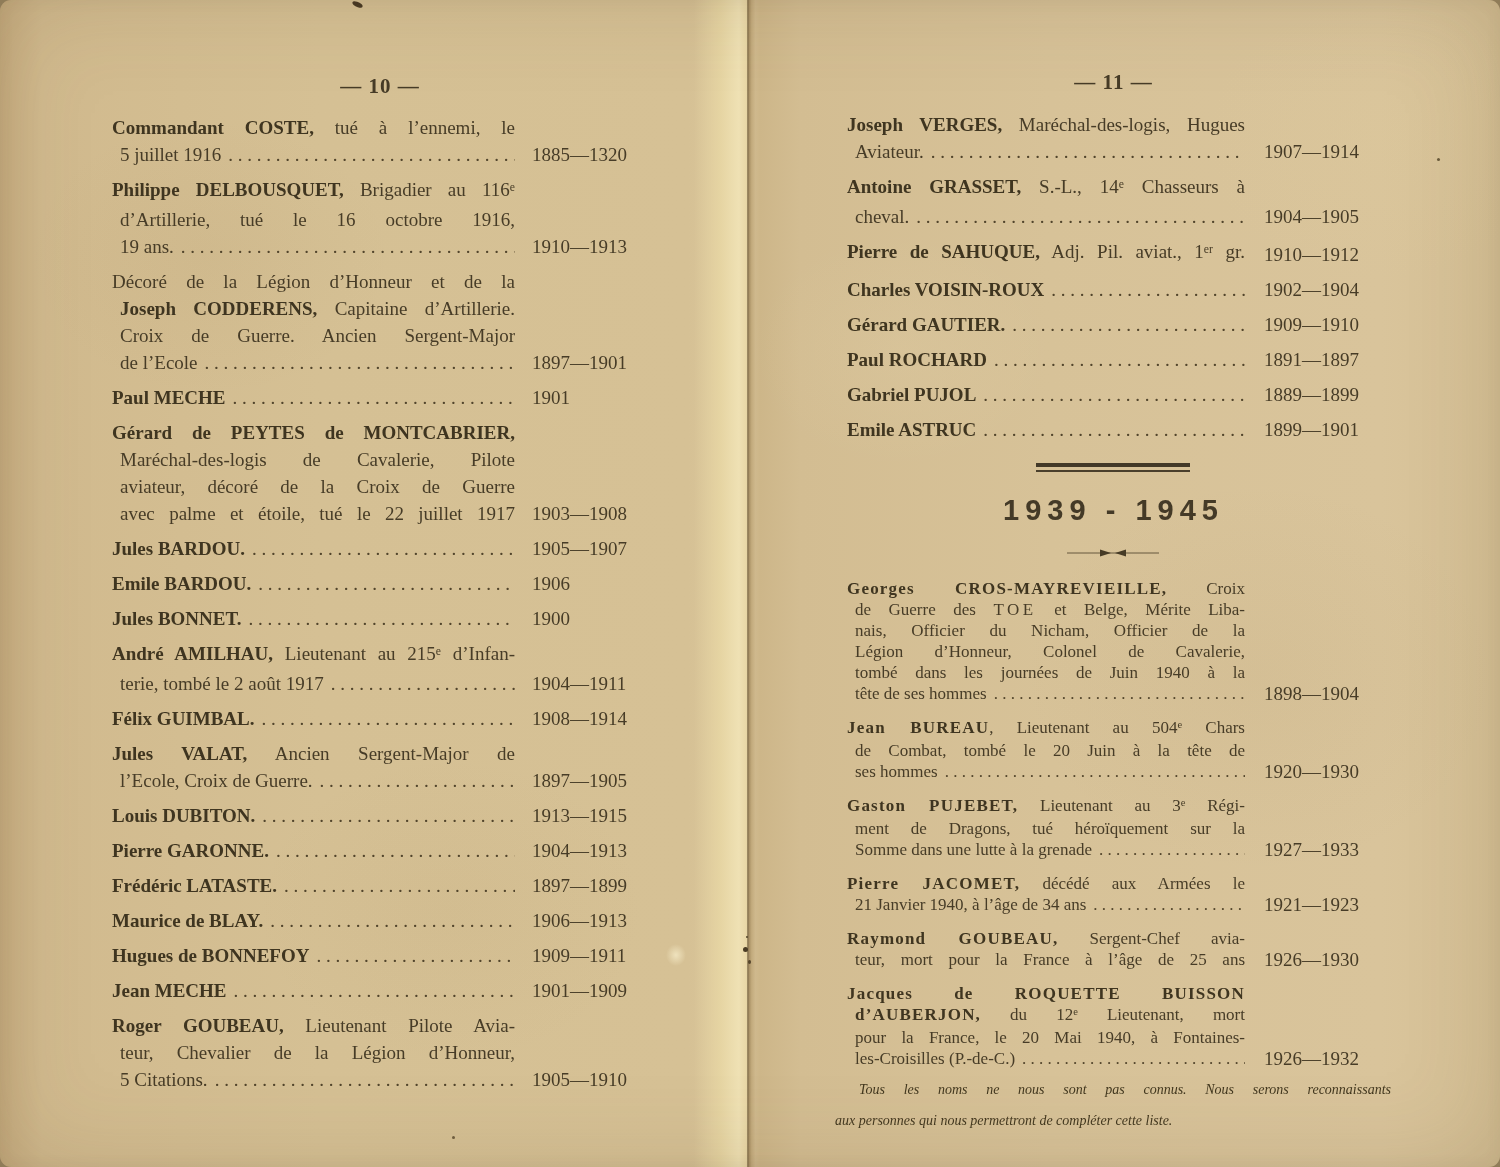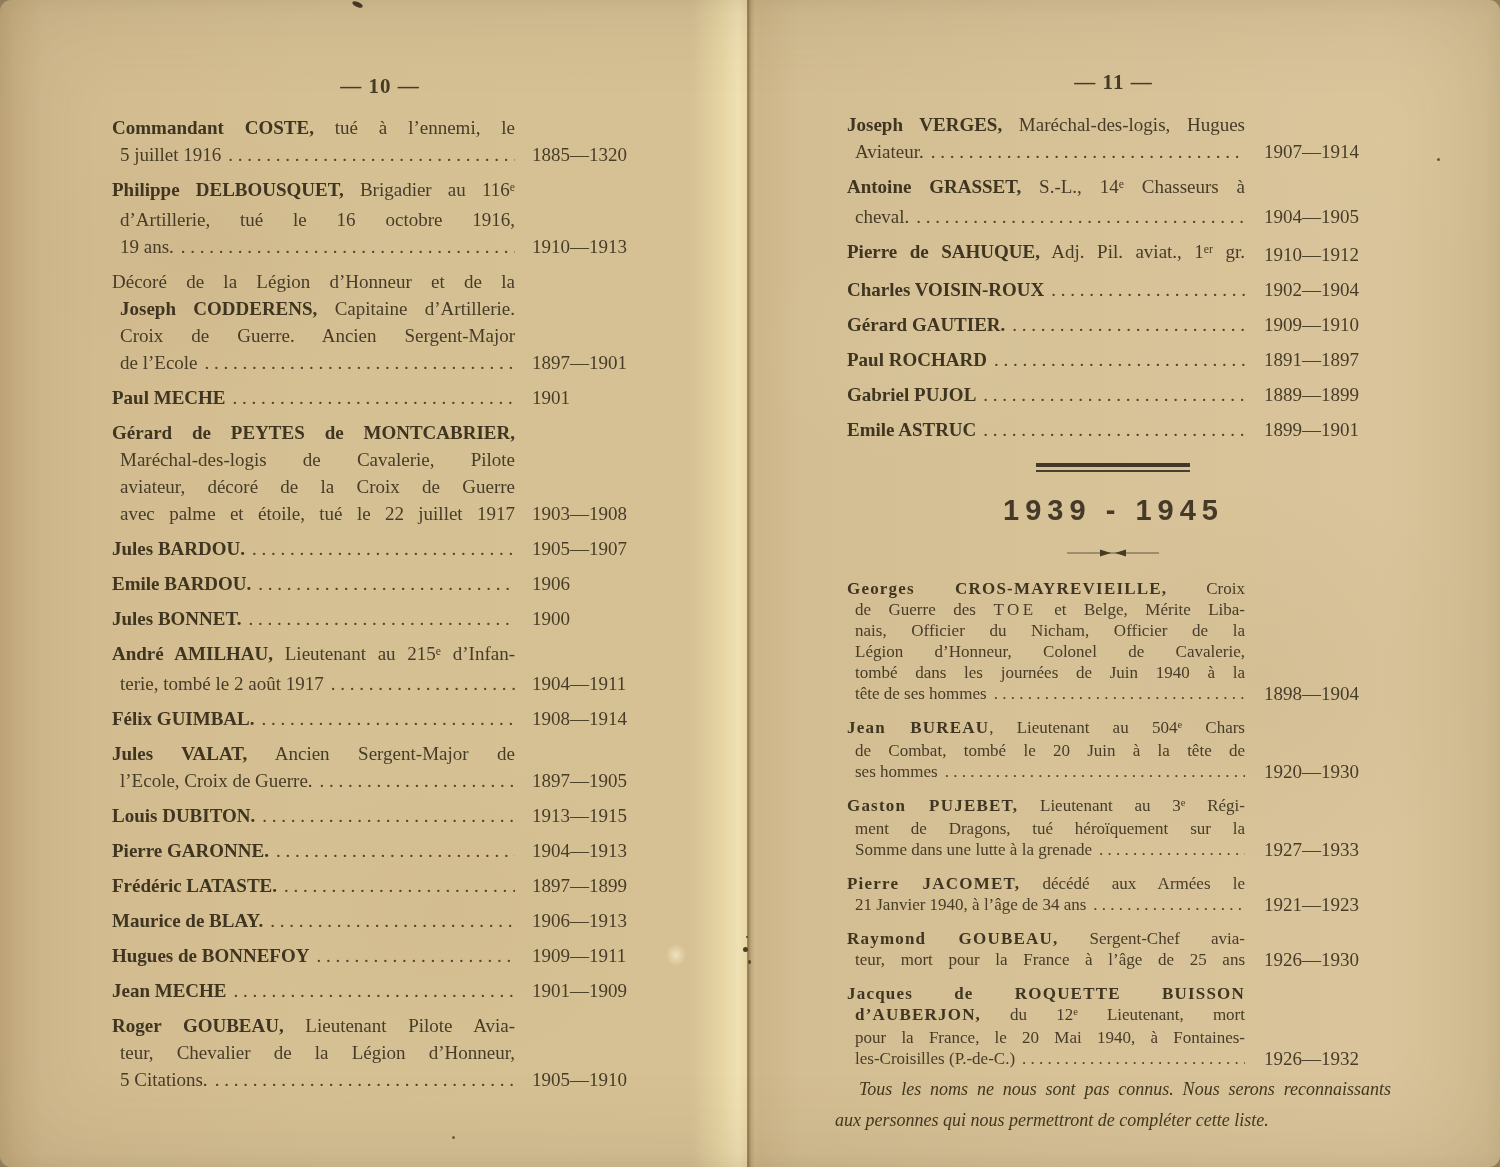--- a/index.html
+++ b/index.html
@@ -56,21 +56,21 @@
   .years.single{justify-content:flex-start;}
   
   .divider{position:absolute;left:1036px;top:463px;width:154px;height:3px;
     border-top:4px solid #433928;border-bottom:2px solid #4a3f2c;}
   .sectitle{position:absolute;left:835px;top:494px;width:557px;text-align:center;
     font-family:"Liberation Sans","DejaVu Sans",sans-serif;font-weight:bold;
     font-size:29px;letter-spacing:6px;color:#443a27;}
   .ornament{position:absolute;left:1067px;top:547px;}
   
   .footnote{position:absolute;left:835px;top:1074px;width:556px;
-    font-style:italic;font-size:18px;line-height:31px;color:#43381f;}
+    font-style:italic;font-size:14px;line-height:31px;color:#43381f;}
   .fn1{padding-left:24px;text-align:justify;text-align-last:justify;}
   
   .speck{position:absolute;border-radius:50%;pointer-events:none;}
   .sp-top{left:352px;top:2px;width:11px;height:5px;background:#46382 3;background:#463823;transform:rotate(18deg);border-radius:40% 60%;}
   .sp-g1{left:743px;top:947px;width:5px;height:5px;background:#4a3c24;}
   .sp-g2{left:748px;top:960px;width:3px;height:4px;background:#55452a;}
   .sp-g3{left:746px;top:936px;width:2px;height:2px;background:#55452a;}
   .sp-r1{left:1437px;top:158px;width:3px;height:3px;background:#6a5a3c;}
   .sp-l1{left:452px;top:1136px;width:3px;height:3px;background:#6f5e40;}
   .sp-pale{left:666px;top:944px;width:20px;height:22px;

